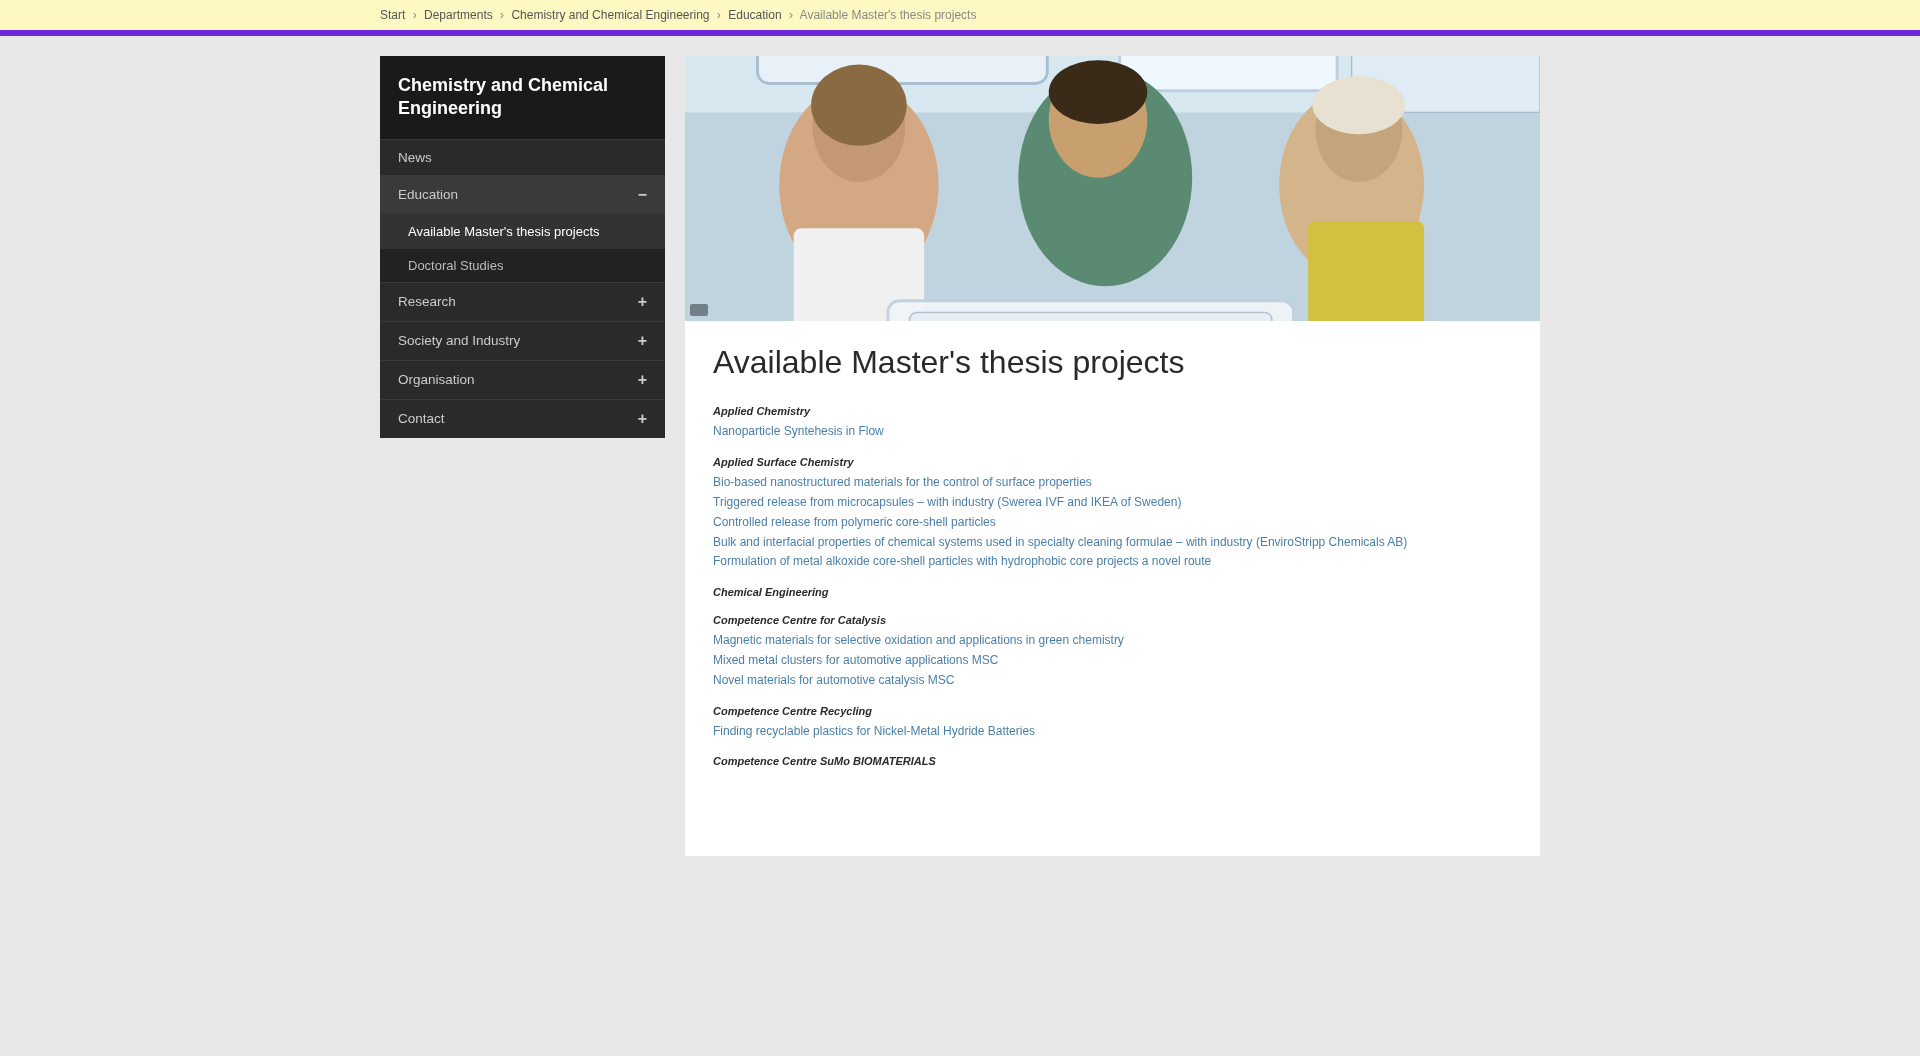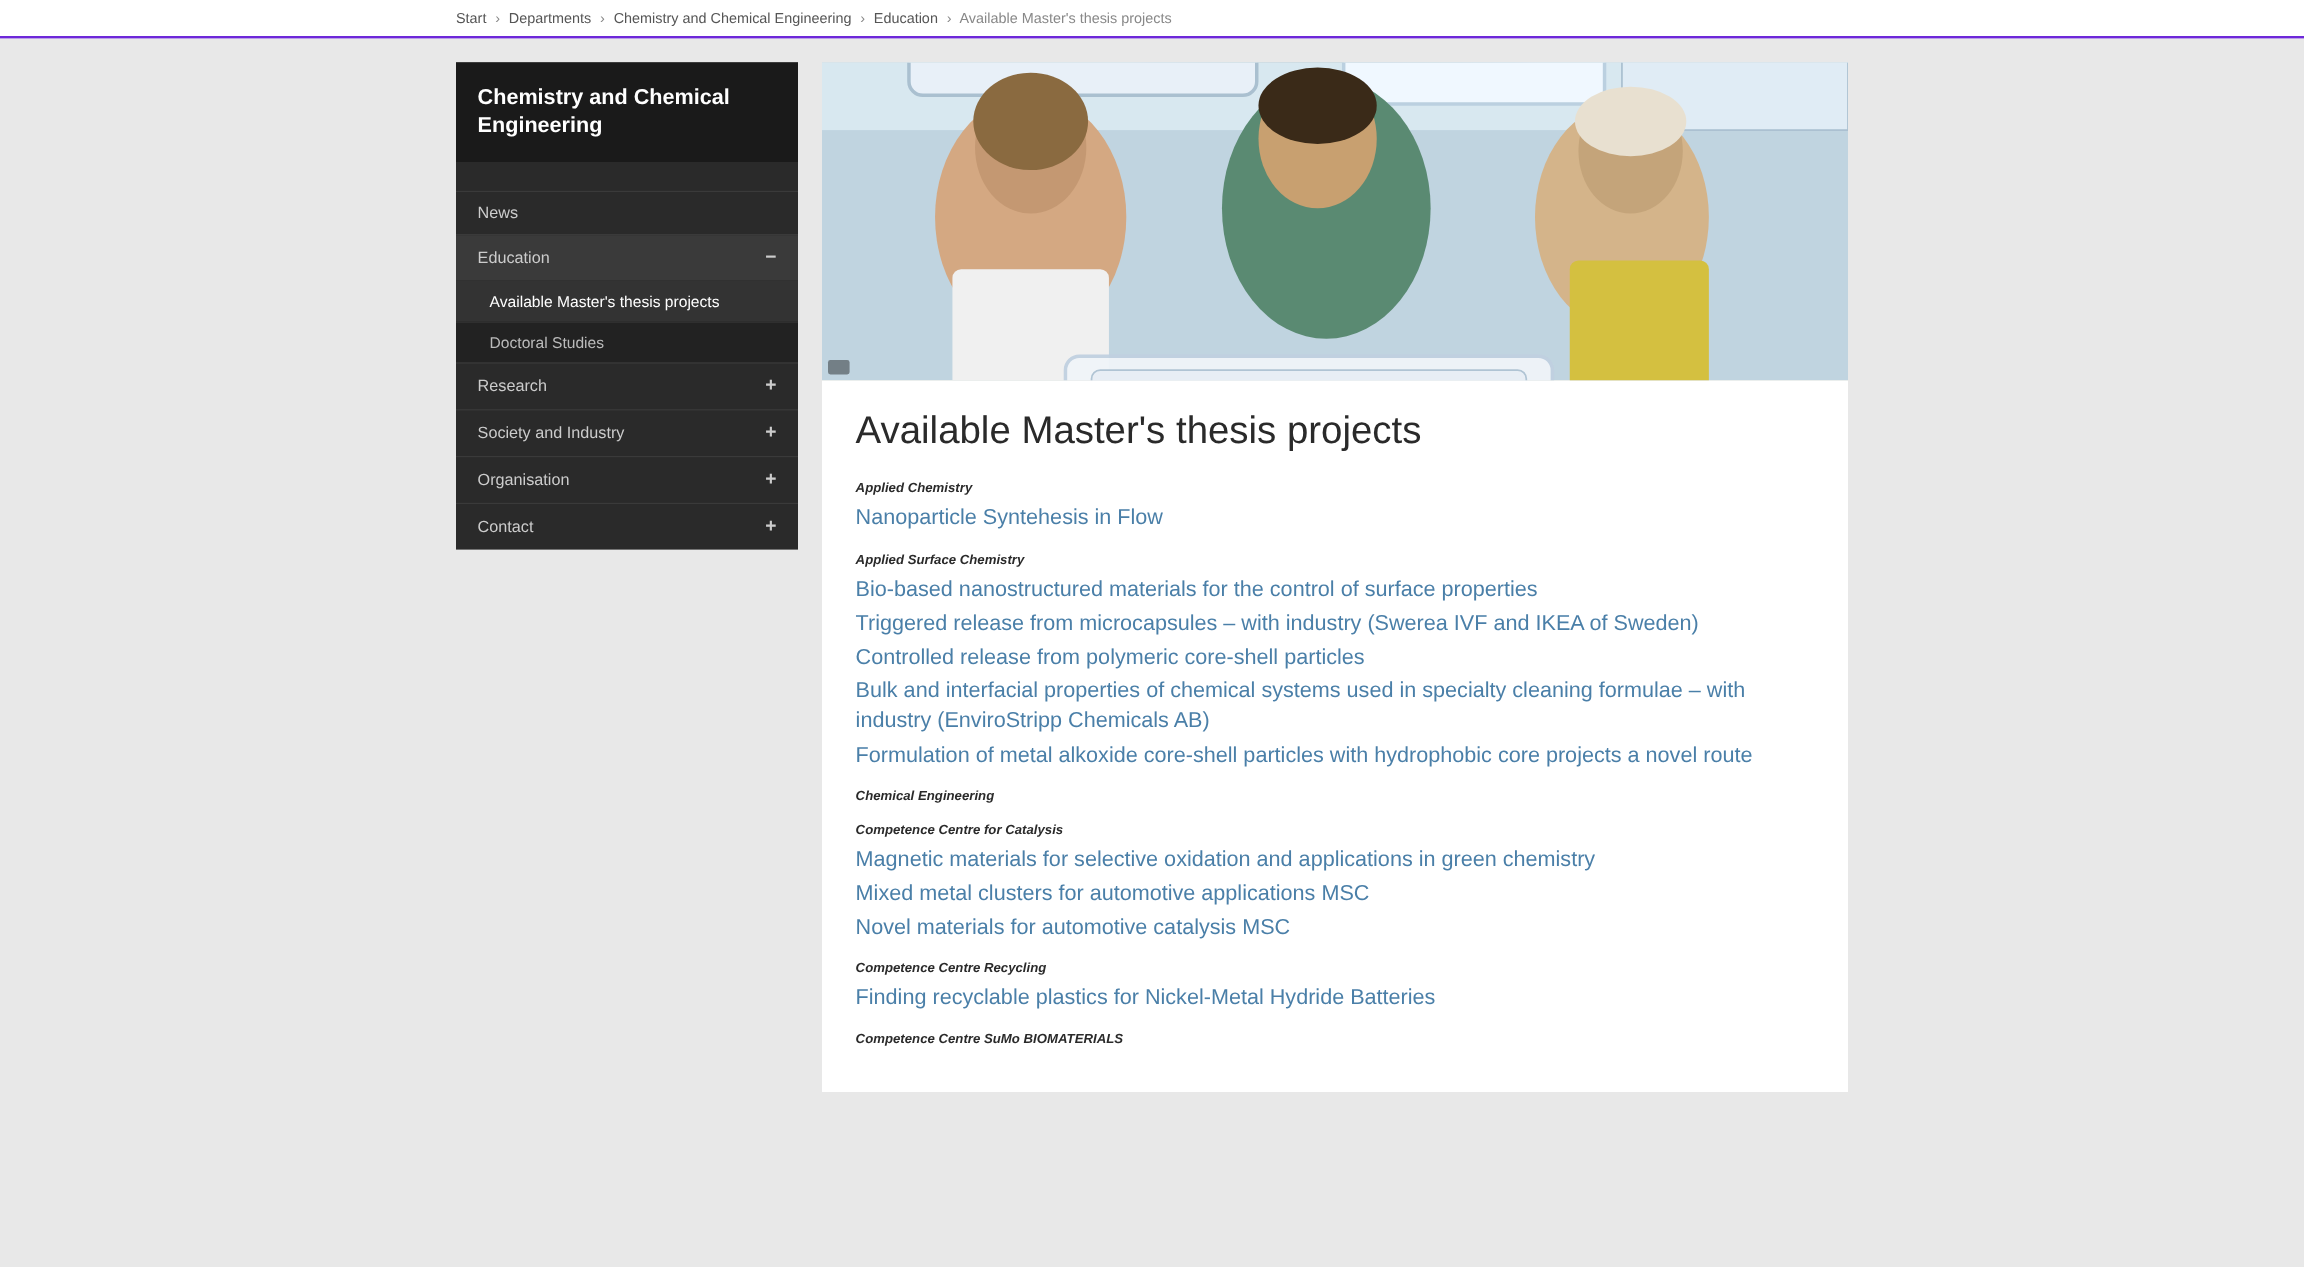--- a/index.html
+++ b/index.html
@@ -5,23 +5,23 @@
     * { margin: 0; padding: 0; box-sizing: border-box; }
     body {
       background-color: #e8e8e8;
       font-family: Arial, Helvetica, sans-serif;
       font-size: 14px;
       color: #333;
       min-height: 1056px;
     }
 
     .breadcrumb-bar {
-      background: #ffffff;
+      background: #fef9c3;
       padding: 8px 0;
-      border-bottom: 2px solid #6d28d9;
+      border-bottom: 6px solid #6d28d9;
     }
     .breadcrumb-inner {
       max-width: 1200px;
       margin: 0 auto;
       padding: 0 20px;
       font-size: 12px;
       color: #555;
     }
     .breadcrumb-inner a {
       color: #555;
@@ -56,21 +56,20 @@
       background: #1a1a1a;
       padding: 18px 18px;
       font-size: 18px;
       font-weight: bold;
       color: #fff;
       line-height: 1.3;
     }
 
     .sidebar-nav {
       list-style: none;
-      margin-top: 24px;
     }
 
     .sidebar-nav > li {
       border-top: 1px solid #3a3a3a;
     }
 
     .sidebar-nav > li > a,
     .sidebar-nav > li > .nav-item-row {
       display: flex;
       align-items: center;
@@ -173,21 +172,21 @@
     }
 
     .section-heading:first-of-type {
       margin-top: 0;
     }
 
     .thesis-link {
       display: block;
       color: #4a7fa8;
       text-decoration: none;
-      font-size: 18px;
+      font-size: 12px;
       margin-bottom: 3px;
       line-height: 1.4;
     }
 
     .section-group {
       margin-bottom: 16px;
     }
   </style>
 </head>
 <body>

